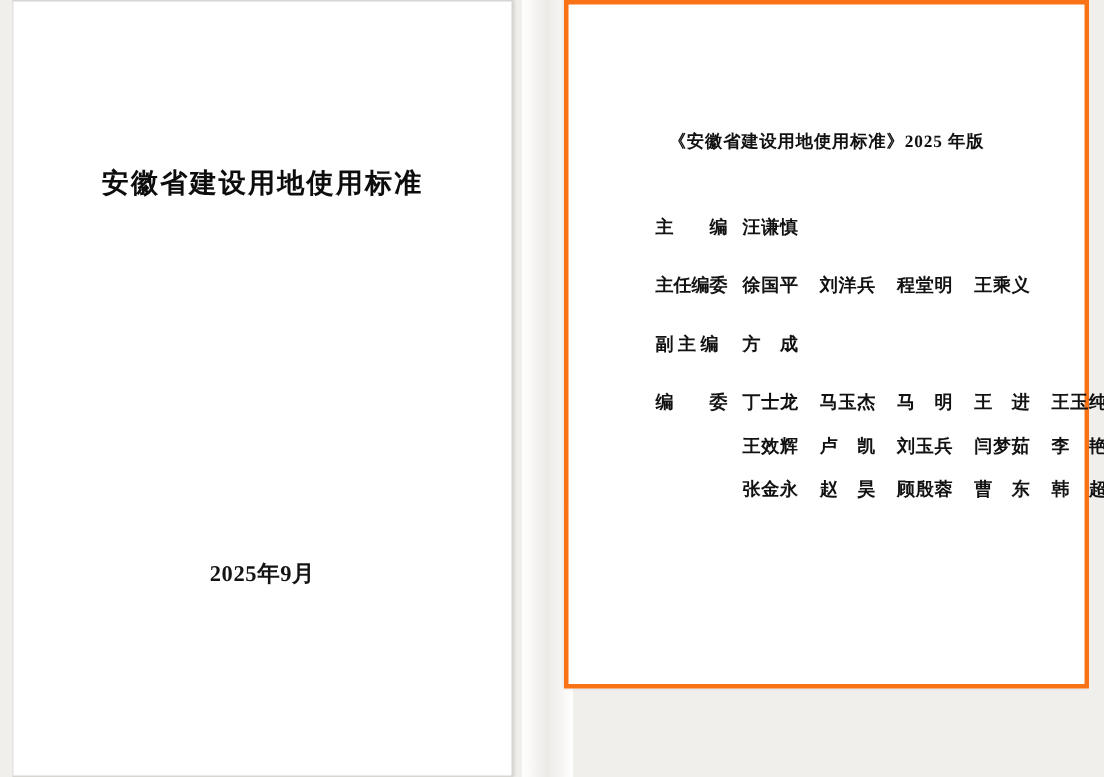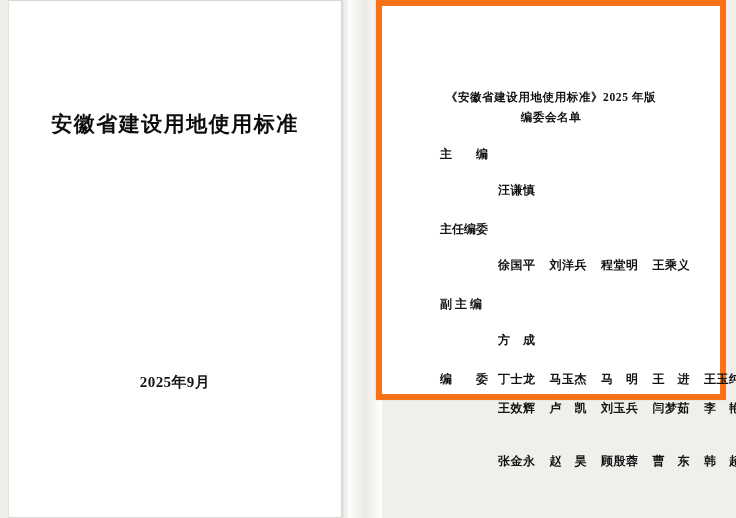--- a/index.html
+++ b/index.html
@@ -30,23 +30,23 @@
   .page-left {
     width: 334px;
     height: 518px;
     margin-left: 8px;
     border: 1px solid #d8d6d2;
     border-left: 1px solid #e4e2de;
     box-shadow: 1px 0 2px rgba(0,0,0,0.12);
   }
   .page-right {
     width: 350px;
-    height: 400px;
+    height: 459px;
     margin-right: 10px;
-    border: 6px solid #f97316;
+    border: 3px solid #f97316;
     box-shadow: -1px 0 2px rgba(0,0,0,0.10);
   }
   
   .gutter {
     position: absolute;
     top: 0;
     left: 348px;
     width: 34px;
     height: 518px;
     background: linear-gradient(to right, #ffffff 0%, #f3f2f0 30%, #eceae7 50%, #f4f3f1 72%, #ffffff 100%);
@@ -59,21 +59,21 @@
     right: 0;
     top: 0;
     bottom: 0;
   }
   .cover-title {
     position: absolute;
     top: 108px;
     left: 0;
     right: 0;
     text-align: center;
-    font-size: 21px;
+    font-size: 18px;
     font-weight: bold;
     letter-spacing: 1.5px;
     color: #0d0d0d;
     line-height: 1.5;
   }
   .cover-subtitle {
     position: absolute;
     top: 150px;
     left: 0;
     right: 0;
@@ -151,42 +151,41 @@
   }
   .row .names {
     flex: 1;
   }
   .names .nline {
     display: block;
     margin-bottom: 12px;
     letter-spacing: 0.5px;
     white-space: nowrap;
   }
-  .names .nline:last-child { margin-bottom: 0; margin-top: 36px; }
+  .names .nline:last-child { margin-bottom: 0; }
   .names .nline .nm { display: inline-block; margin-right: 14px; }
   .names .nline .nm:last-child { margin-right: 0; }
   .names .note { display: block; letter-spacing: 0.5px; }
 </style>
 </head>
 <body>
 
 <div class="spread">
 
   <div class="page page-left">
     <div class="cover-inner">
       <div class="cover-title">安徽省建设用地使用标准</div>
       <div class="cover-date">2025年9月</div>
     </div>
   </div>
 
   <div class="gutter"></div>
 
   <div class="page page-right">
     <div class="r-title1">《安徽省建设用地使用标准》2025 年版</div>
-    <div class="r-title2">编委会名单</div>
 
     <div class="rows" id="committee-rows">
         <div class="row">
           <div class="role">主　　编</div>
           <div class="names">
             <span class="nline"><span class="nm">汪谦慎</span></span>
           </div>
         </div>
         <div class="row">
           <div class="role">主任编委</div>

